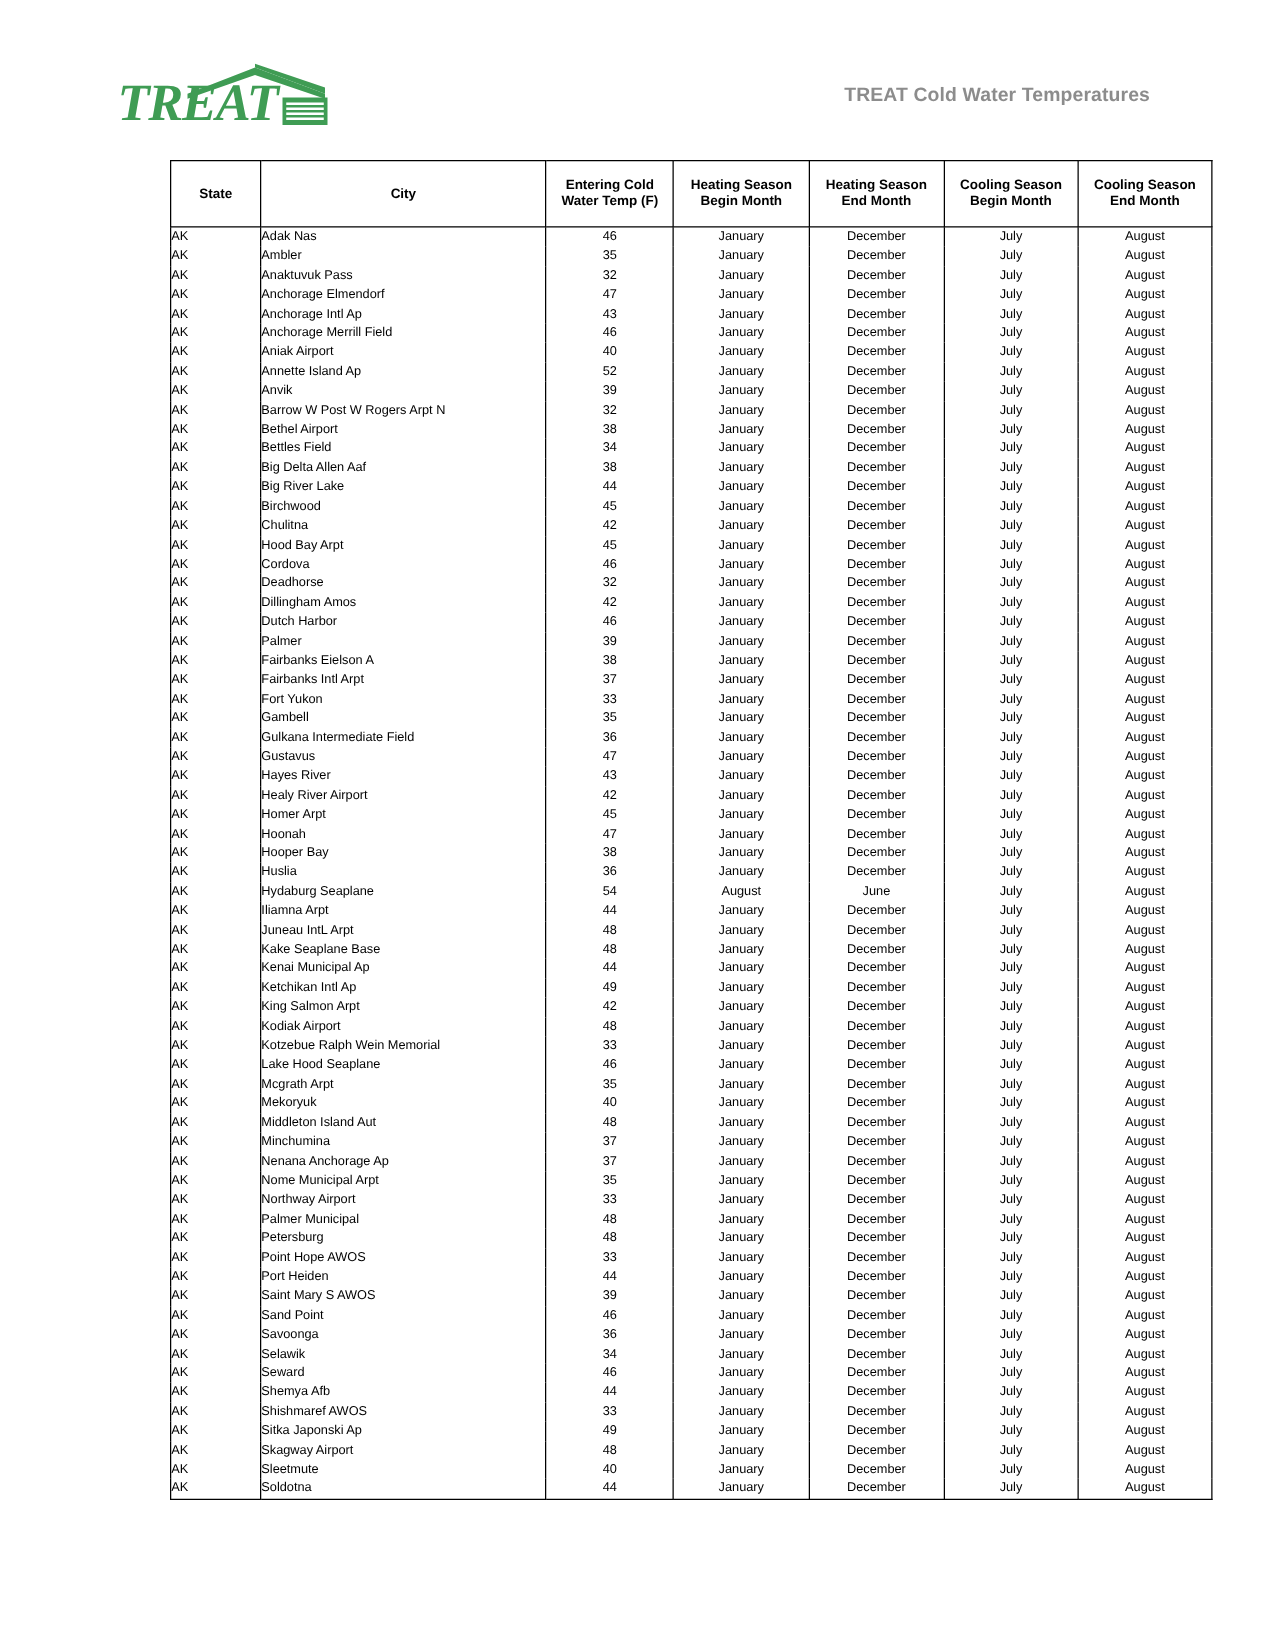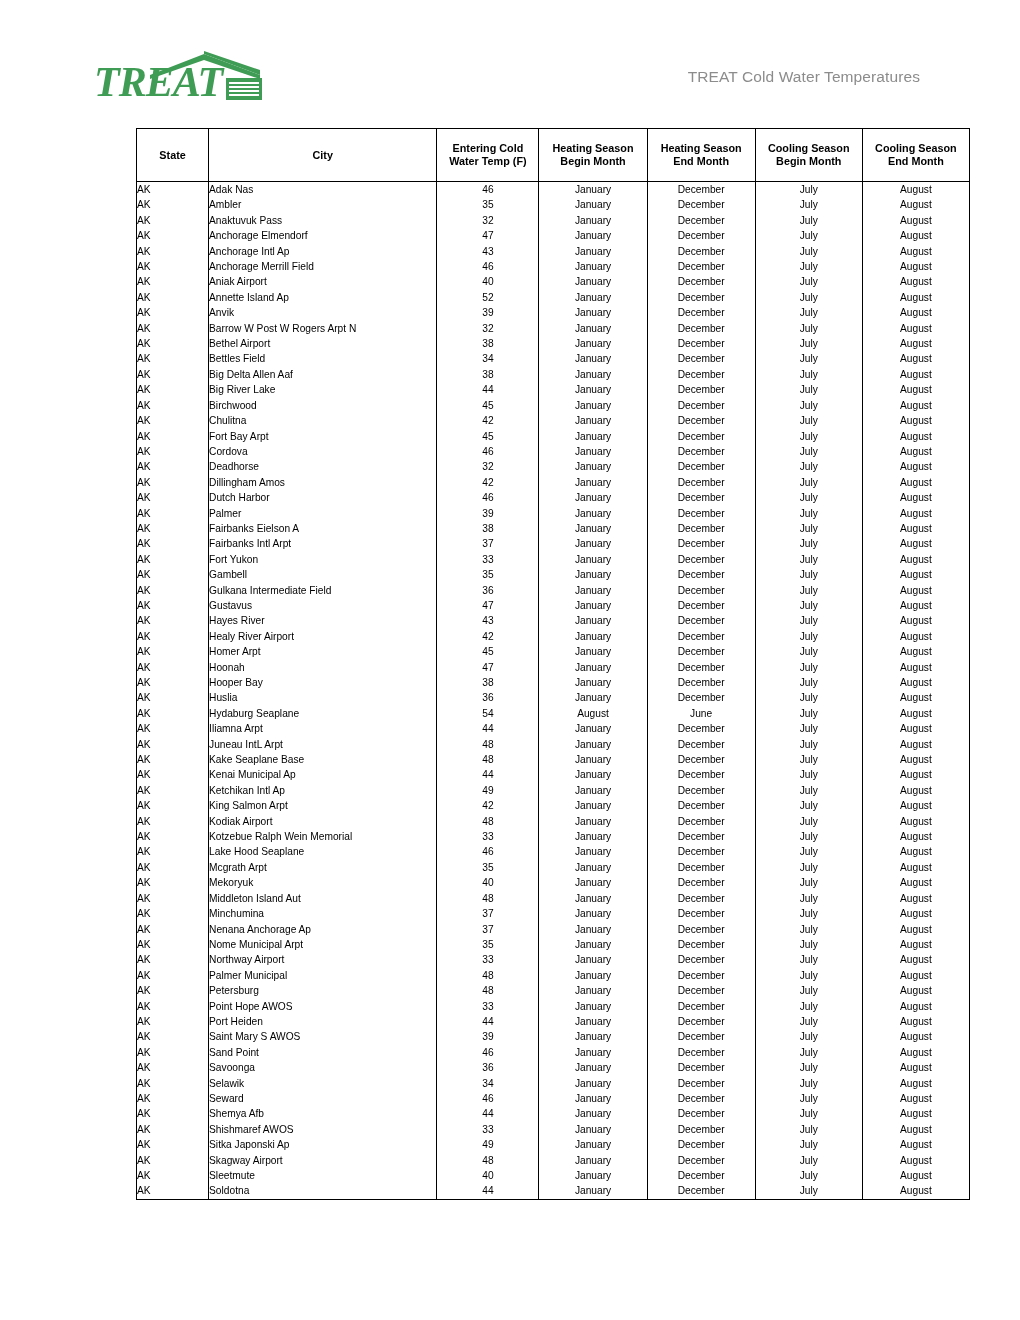--- a/index.html
+++ b/index.html
@@ -35,21 +35,21 @@
   }
   .logo-svg {
     display: block;
   }
 
   .doc-title {
     position: absolute;
     right: 96px;
     top: 68px;
     font-size: 15.5px;
-    font-weight: normal;
+    font-weight: bold;
     color: #8c8c8c;
     letter-spacing: 0.1px;
     white-space: nowrap;
     text-align: center;
   }
 
   
   .table-area {
     position: absolute;
     left: 88px;
@@ -314,21 +314,21 @@
           <td class="c-state">AK</td>
           <td class="c-city">Chulitna</td>
           <td class="c-temp">42</td>
           <td class="c-month">January</td>
           <td class="c-month">December</td>
           <td class="c-month">July</td>
           <td class="c-month">August</td>
         </tr>
         <tr>
           <td class="c-state">AK</td>
-          <td class="c-city">Fort Bay Arpt</td>
+          <td class="c-city">Hood Bay Arpt</td>
           <td class="c-temp">45</td>
           <td class="c-month">January</td>
           <td class="c-month">December</td>
           <td class="c-month">July</td>
           <td class="c-month">August</td>
         </tr>
         <tr>
           <td class="c-state">AK</td>
           <td class="c-city">Cordova</td>
           <td class="c-temp">46</td>

